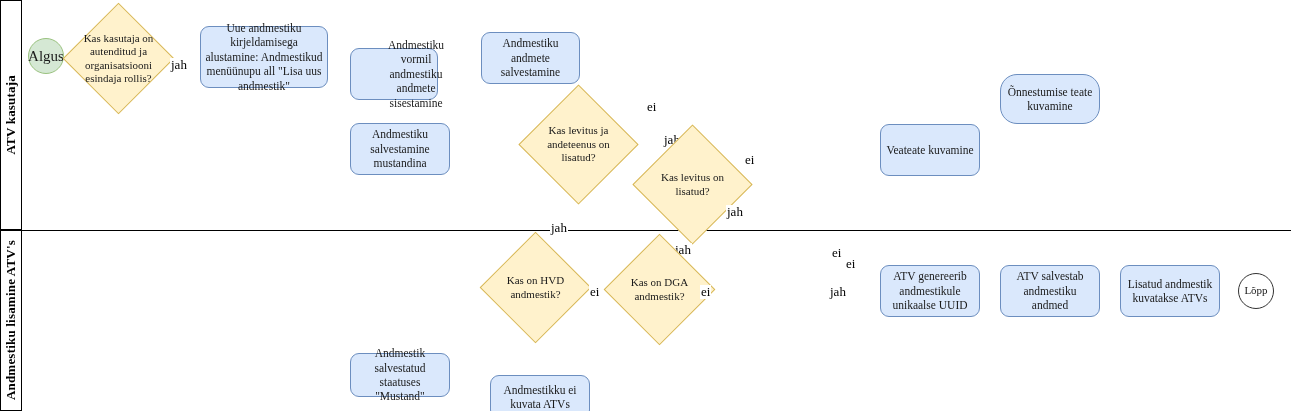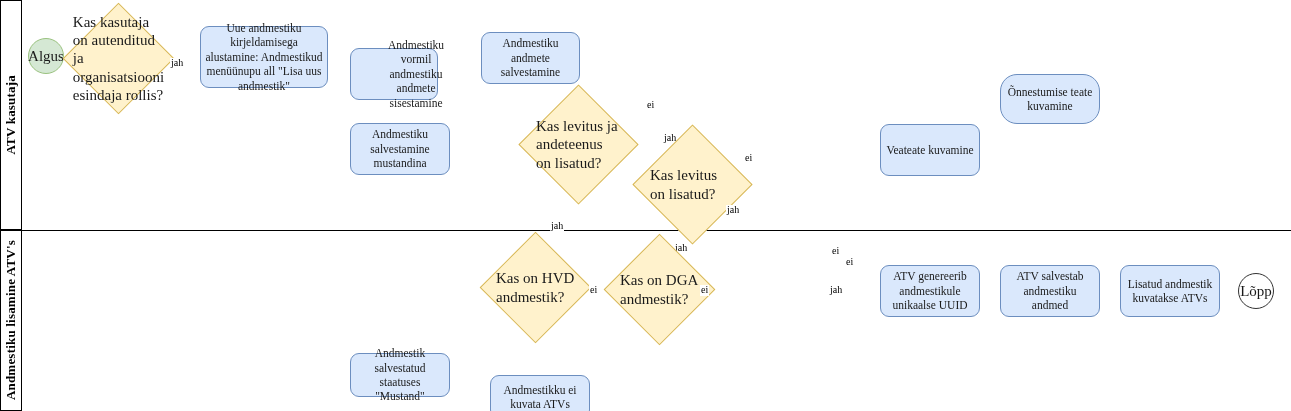--- a/index.html
+++ b/index.html
@@ -70,21 +70,21 @@
   .terminator-start {
     background: #d5e8d4;
     border: 1px solid #9ac27f;
     border-radius: 50%;
     font-size: 15px;
   }
   .terminator-end {
     background: #ffffff;
     border: 1px solid #333333;
     border-radius: 50%;
-    font-size: 15px;
+    font-size: 11px;
   }
 
   .decision {
     background: transparent;
     border: none;
     overflow: visible;
   }
   .decision .dia-shape {
     position: absolute;
     left: 0; top: 0;
@@ -92,32 +92,32 @@
     height: 100%;
     background: #fff2cc;
     border: 1px solid #d6b656;
     transform: rotate(45deg);
     box-sizing: border-box;
   }
   .decision .dia-text {
     position: relative;
     z-index: 2;
     width: 132%;
-    text-align: left;
+    text-align: center;
     color: #1a1a1a;
-    font-size: 15px;
+    font-size: 11px;
     line-height: 1.22;
   }
 
   
   .edge-label {
     position: absolute;
     background: #ffffff;
     color: #000000;
-    font-size: 10px;
+    font-size: 13px;
     line-height: 1.05;
     padding: 0 1px;
     white-space: nowrap;
   }
 </style>
 </head>
 <body>
 
 <div id="canvas">
 

